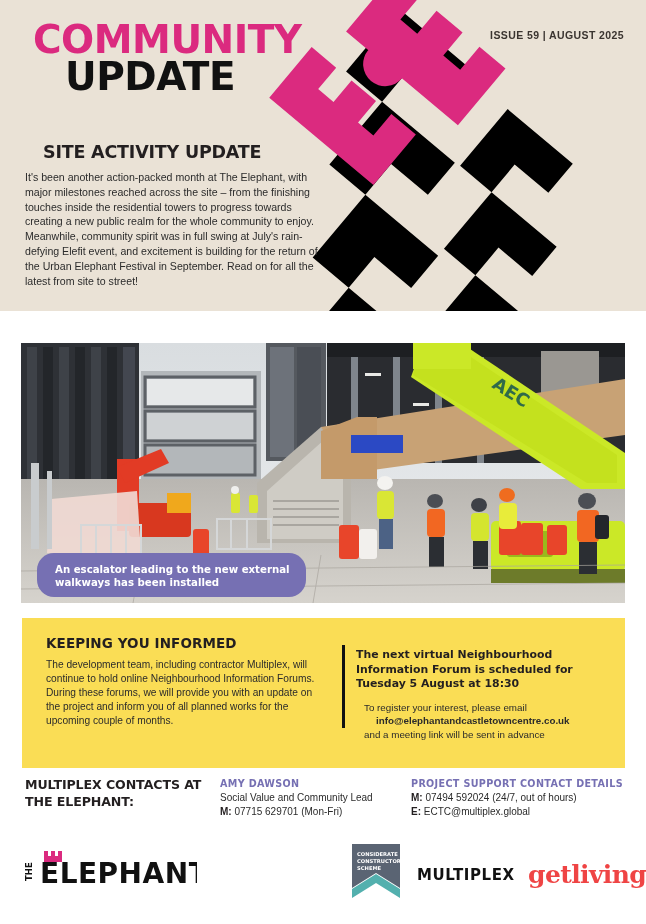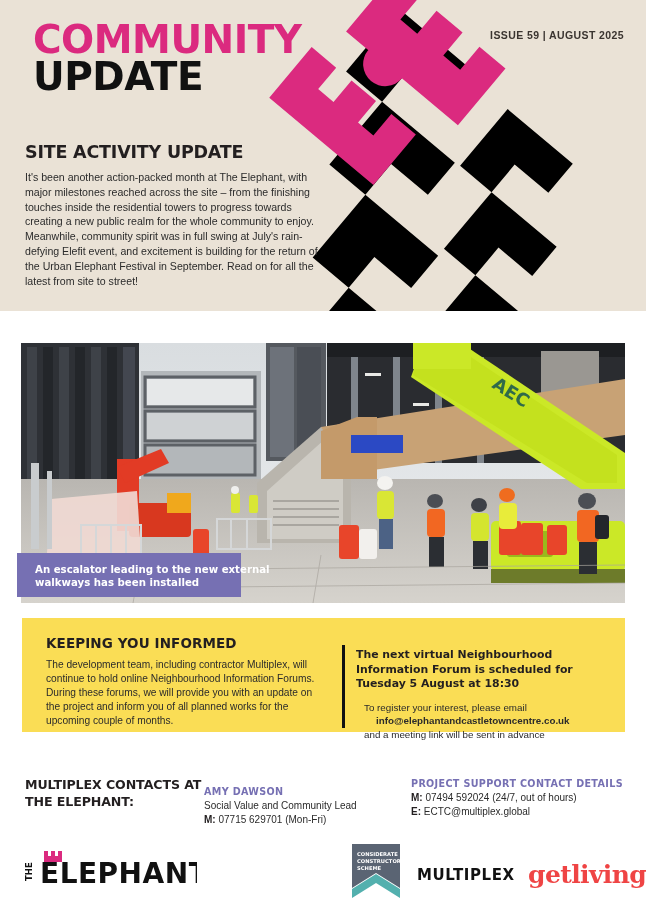--- a/index.html
+++ b/index.html
@@ -18,57 +18,57 @@
     position:absolute;left:0;top:0;width:646px;height:311px;
     background:#EAE2D6;overflow:hidden;
   }
   .masthead{position:absolute;left:33px;top:22px;z-index:5;}
   .masthead .line1{
     font-size:39px;line-height:0.93;font-weight:bold;letter-spacing:-0.5px;
     color:#DB2A7F;font-family:"DejaVu Sans","Liberation Sans",sans-serif;
   }
   .masthead .line2{
     font-size:39px;line-height:0.95;font-weight:bold;letter-spacing:-0.5px;
-    color:#111111;font-family:"DejaVu Sans","Liberation Sans",sans-serif;
+    color:#111111;font-family:"DejaVu Sans","Liberation Sans",sans-serif;margin-left:32px;
   }
   .issue-line{
     position:absolute;right:22px;top:29px;z-index:5;
     font-size:10.5px;font-weight:bold;letter-spacing:0.4px;color:#3a3430;
   }
 
   
   .graphics{position:absolute;left:0;top:0;width:646px;height:311px;z-index:1;}
 
   .intro{position:absolute;left:25px;top:142px;width:300px;z-index:5;}
   .intro h2{
-    margin:0 0 8px 0;font-size:17.5px;font-weight:bold;letter-spacing:-0.2px;
+    margin:0 0 8px 18px;font-size:17.5px;font-weight:bold;letter-spacing:-0.2px;
     color:#231f20;font-family:"DejaVu Sans","Liberation Sans",sans-serif;
   }
   .intro p{
     margin:0;font-size:10.6px;line-height:1.40;color:#2b2b2b;
   }
 
   
   .photo-wrap{
     position:absolute;left:21px;top:343px;width:604px;height:260px;overflow:hidden;
   }
   .photo-svg{display:block;width:604px;height:260px;}
   .caption{
-    position:absolute;left:17px;top:553px;width:224px;height:44px;
-    background:#7670B3;z-index:6;
+    position:absolute;left:37px;top:553px;width:269px;height:44px;
+    background:#7670B3;z-index:6;border-radius:17px;
   }
   .caption-text{
     position:absolute;left:18px;top:10px;width:252px;
     color:#ffffff;font-size:10.2px;font-weight:bold;line-height:1.32;
     font-family:"DejaVu Sans","Liberation Sans",sans-serif;
   }
 
   
   .yellow{
-    position:absolute;left:22px;top:618px;width:603px;height:114px;
+    position:absolute;left:22px;top:618px;width:603px;height:150px;
     background:#FADD55;
   }
   .y-left{position:absolute;left:24px;top:17px;width:270px;}
   .y-left h3{
     margin:0 0 7px 0;font-size:13.5px;font-weight:bold;letter-spacing:0.1px;color:#231f20;
     font-family:"DejaVu Sans","Liberation Sans",sans-serif;
   }
   .y-left p{margin:0;font-size:10.2px;line-height:1.38;color:#2b2b2b;}
   .y-divider{
     position:absolute;left:320px;top:27px;width:3px;height:83px;background:#111111;
@@ -81,21 +81,21 @@
   .y-right .body{margin:8px;font-size:9.8px;line-height:1.38;color:#2b2b2b;}
   .y-right .body .em{font-weight:bold;padding-left:12px;}
 
   
   .contacts{position:absolute;left:0;top:770px;width:646px;height:64px;padding-left:20px;}
   .c-title{
     position:absolute;left:25px;top:7px;width:180px;
     font-size:12.6px;font-weight:bold;line-height:1.32;letter-spacing:-0.1px;color:#231f20;
     font-family:"DejaVu Sans","Liberation Sans",sans-serif;
   }
-  .c-col2{position:absolute;left:204px;top:8px;width:190px;margin-top:8px;}
+  .c-col2{position:absolute;left:220px;top:8px;width:190px;}
   .c-col3{position:absolute;left:411px;top:8px;width:225px;}
   .c-head{
     font-size:9.6px;font-weight:bold;letter-spacing:0.35px;color:#7670B3;margin-bottom:2px;
     font-family:"DejaVu Sans","Liberation Sans",sans-serif;
   }
   .c-line{font-size:10px;line-height:1.38;color:#2b2b2b;}
   .c-line b{color:#231f20;}
 
   
   .footer{position:absolute;left:0;top:838px;width:646px;height:86px;}

